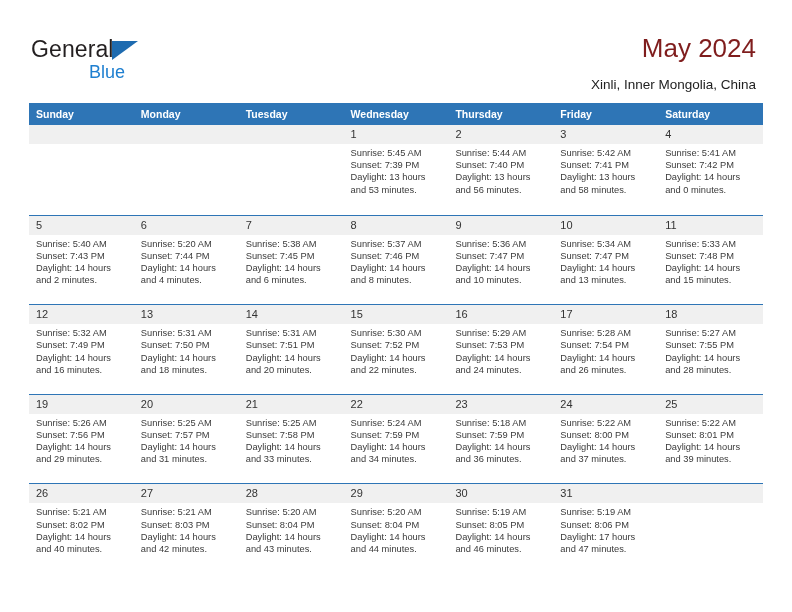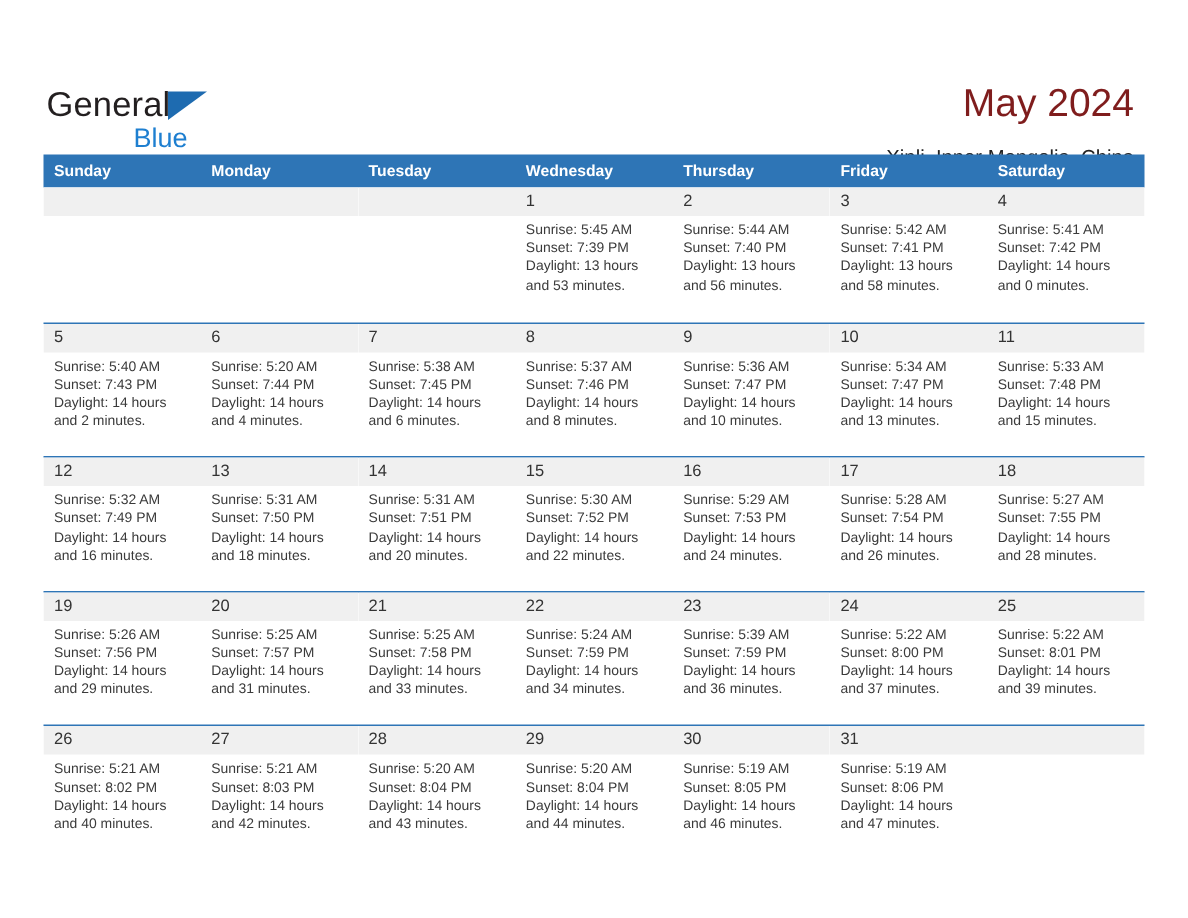--- a/index.html
+++ b/index.html
@@ -20,21 +20,20 @@
     height: 612px;
     box-sizing: border-box;
   }
 
   
   .header {
     position: absolute;
     left: 0; top: 0;
     width: 792px;
     height: 103px;
-    margin-top: 20px;
   }
   .logo {
     position: absolute;
     left: 31px;
     top: 36px;
     width: 220px;
     height: 52px;
   }
   .logo-general {
     position: absolute;
@@ -408,21 +407,21 @@
               <div>Sunrise: 5:24 AM</div>
               <div>Sunset: 7:59 PM</div>
               <div class="wrap2">Daylight: 14 hours and 34 minutes.</div>
             </div>
           </div>
           <div class="day-cell">
             <div class="daynum-band">
               <span class="daynum">23</span>
             </div>
             <div class="day-info">
-              <div>Sunrise: 5:39 AM</div>
+              <div>Sunrise: 5:18 AM</div>
               <div>Sunset: 7:59 PM</div>
               <div class="wrap2">Daylight: 14 hours and 36 minutes.</div>
             </div>
           </div>
           <div class="day-cell">
             <div class="daynum-band">
               <span class="daynum">24</span>
             </div>
             <div class="day-info">
               <div>Sunrise: 5:22 AM</div>
@@ -492,21 +491,21 @@
               <div class="wrap2">Daylight: 14 hours and 46 minutes.</div>
             </div>
           </div>
           <div class="day-cell">
             <div class="daynum-band">
               <span class="daynum">31</span>
             </div>
             <div class="day-info">
               <div>Sunrise: 5:19 AM</div>
               <div>Sunset: 8:06 PM</div>
-              <div class="wrap2">Daylight: 14 hours and 47 minutes.</div>
+              <div class="wrap2">Daylight: 17 hours and 47 minutes.</div>
             </div>
           </div>
           <div class="day-cell empty">
             <div class="daynum-band"></div>
           </div>
         </div>
       </div>
   </div>
 
 </div>

